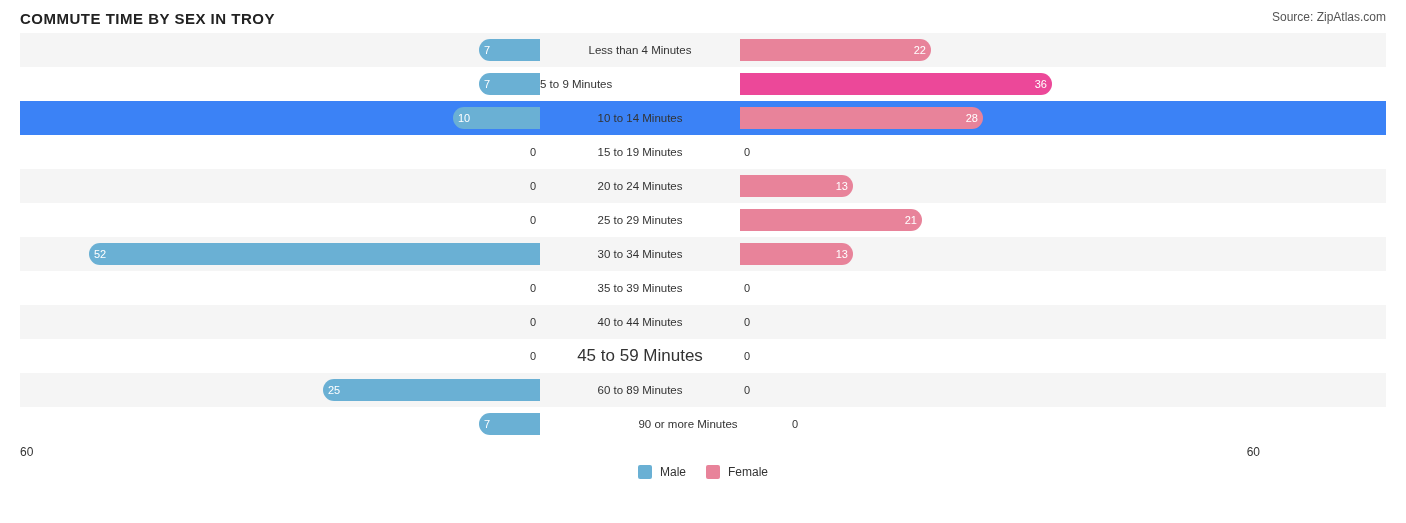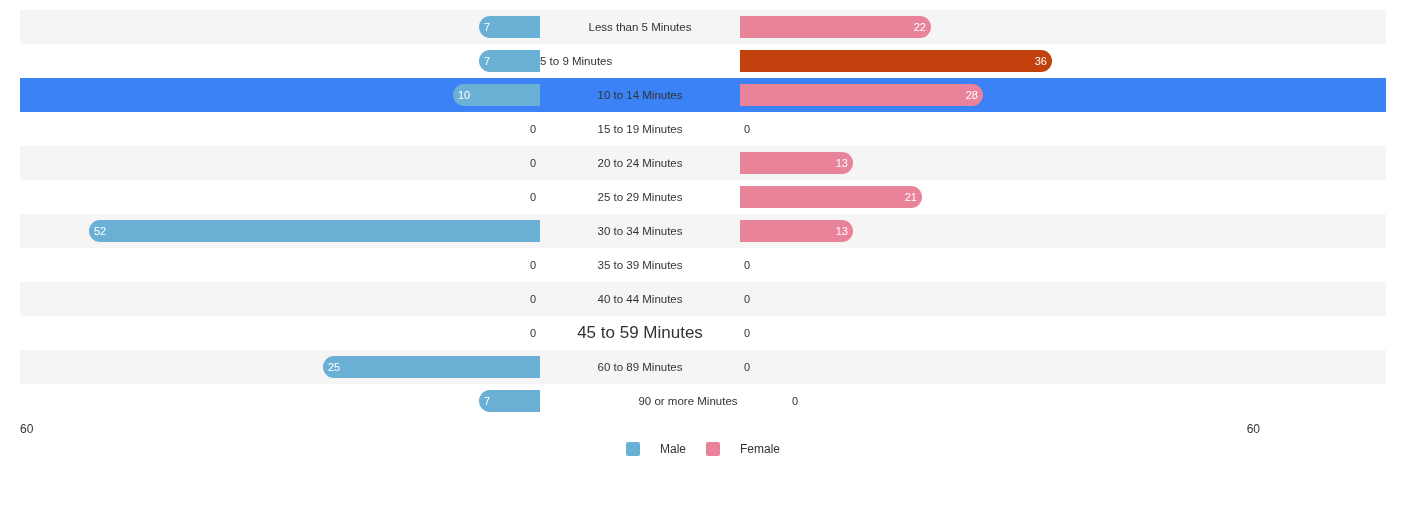--- a/index.html
+++ b/index.html
@@ -78,63 +78,67 @@
     .legend-row {
       display: flex;
       justify-content: center;
       align-items: center;
       margin-top: 6px;
       gap: 20px;
     }
     .legend-item {
       display: flex;
       align-items: center;
-      gap: 20px;
+      gap: 8px;
       font-size: 12px;
       color: #333;
     }
     .legend-box {
       width: 14px;
       height: 14px;
       border-radius: 2px;
     }
     .row-wrapper {
       display: flex;
       align-items: center;
       height: 34px;
     }
   </style>
 </head>
 <body>
 
 <div class="chart-container">
+  <div class="header-row">
+    <span class="chart-title">COMMUTE TIME BY SEX IN TROY</span>
+    <span class="source-text">Source: ZipAtlas.com</span>
+  </div>
 
   <div class="chart-area" id="chart-area">
   <div class="row-wrapper" style="background: rgb(245, 245, 245);">
         <div class="left-section" style="position: relative; width: 520px; height: 34px; display: flex; align-items: center; justify-content: flex-end;">
           <div style="height: 22px; width: 61px; background: rgb(106, 176, 212); border-radius: 11px 0px 0px 11px; position: absolute; right: 0px; top: 6px;">
             <span style="font-size: 11px; color: rgb(255, 255, 255); position: absolute; white-space: nowrap; left: 5px; top: 50%; transform: translateY(-50%);">7</span>
           </div>
         </div>
-        <div class="label-center" style="width: 200px; text-align: center; font-size: 11.5px; color: rgb(51, 51, 51); flex-shrink: 0;">Less than 5 Minutes</div>
+        <div class="label-center" style="width: 200px; text-align: center; font-size: 11.5px; color: rgb(51, 51, 51); flex-shrink: 0;">Less than 4 Minutes</div>
         <div style="position: relative; width: 520px; height: 34px; display: flex; align-items: center;">
           <div style="height: 22px; width: 191px; background: rgb(232, 131, 154); border-radius: 0px 11px 11px 0px; position: absolute; left: 0px; top: 6px;">
             <span style="font-size: 11px; position: absolute; white-space: nowrap; top: 50%; transform: translateY(-50%); right: 5px; color: rgb(255, 255, 255);">22</span>
           </div>
         </div>
       </div>
       <div class="row-wrapper" style="background: rgb(255, 255, 255);">
         <div class="left-section" style="position: relative; width: 520px; height: 34px; display: flex; align-items: center; justify-content: flex-end;">
           <div style="height: 22px; width: 61px; background: rgb(106, 176, 212); border-radius: 11px 0px 0px 11px; position: absolute; right: 0px; top: 6px;">
             <span style="font-size: 11px; color: rgb(255, 255, 255); position: absolute; white-space: nowrap; left: 5px; top: 50%; transform: translateY(-50%);">7</span>
           </div>
         </div>
         <div class="label-center" style="width: 200px; text-align: left; font-size: 11.5px; color: rgb(51, 51, 51); flex-shrink: 0;">5 to 9 Minutes</div>
         <div style="position: relative; width: 520px; height: 34px; display: flex; align-items: center;">
-          <div style="height: 22px; width: 312px; background: #c2410c; border-radius: 0px 11px 11px 0px; position: absolute; left: 0px; top: 6px;">
+          <div style="height: 22px; width: 312px; background: #ec4899; border-radius: 0px 11px 11px 0px; position: absolute; left: 0px; top: 6px;">
             <span style="font-size: 11px; position: absolute; white-space: nowrap; top: 50%; transform: translateY(-50%); right: 5px; color: rgb(255, 255, 255);">36</span>
           </div>
         </div>
       </div>
       <div class="row-wrapper" style="background: #3b82f6;">
         <div class="left-section" style="position: relative; width: 520px; height: 34px; display: flex; align-items: center; justify-content: flex-end;">
           <div style="height: 22px; width: 87px; background: rgb(106, 176, 212); border-radius: 11px 0px 0px 11px; position: absolute; right: 0px; top: 6px;">
             <span style="font-size: 11px; color: rgb(255, 255, 255); position: absolute; white-space: nowrap; left: 5px; top: 50%; transform: translateY(-50%);">10</span>
           </div>
         </div>

